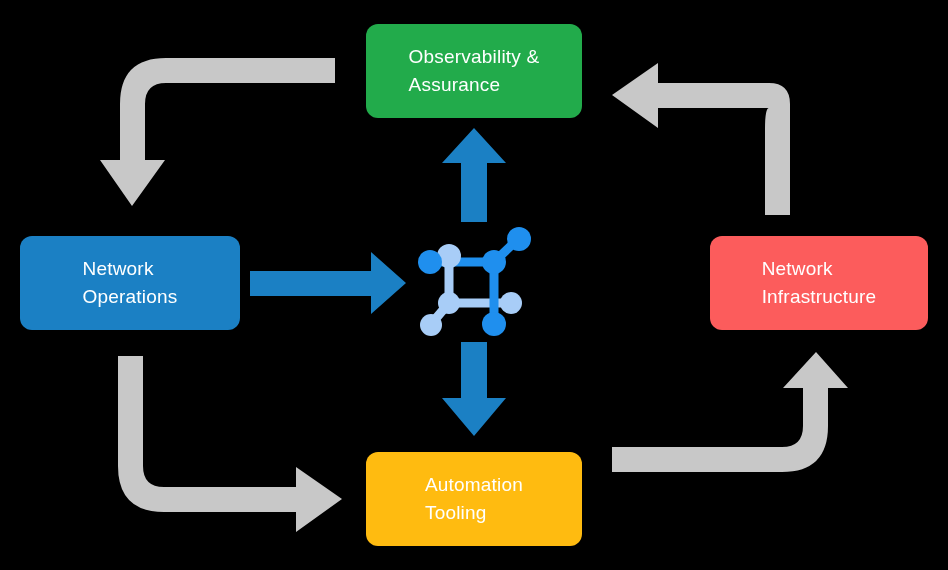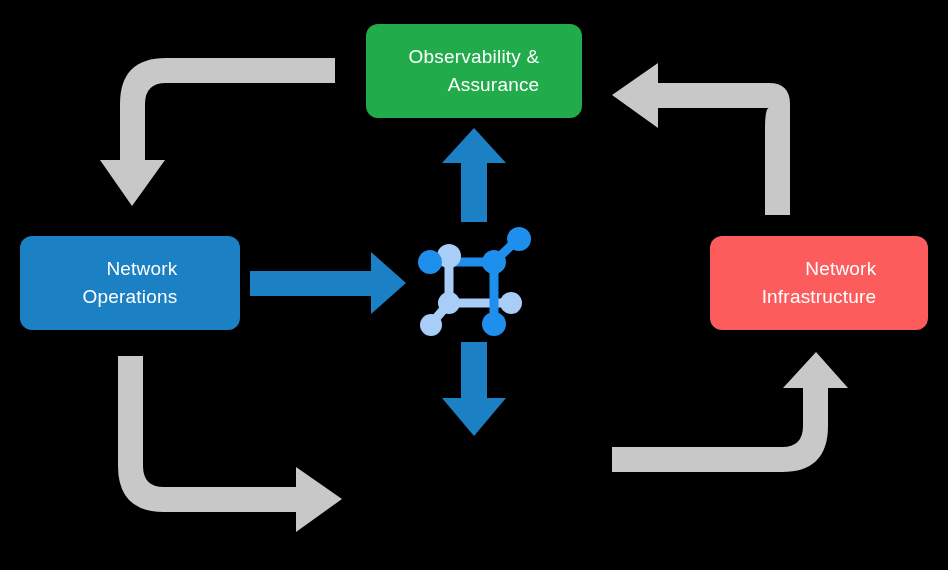--- a/index.html
+++ b/index.html
@@ -14,21 +14,21 @@
     background: #000000;
     overflow: hidden;
     font-family: "Liberation Sans", sans-serif;
   }
   .node-box {
     position: absolute;
     border-radius: 12px;
     display: flex;
     align-items: center;
     justify-content: center;
-    text-align: right;
+    text-align: left;
     color: #ffffff;
     font-size: 19px;
     line-height: 1.45;
     font-weight: 400;
     letter-spacing: 0.2px;
     box-sizing: border-box;
     padding: 6px 10px;
     white-space: pre-line;
   }
   #box-observability { left: 366px; top: 24px;  width: 216px; height: 94px; }
@@ -117,14 +117,18 @@
   <div class="node-box" id="box-operations" style="background: rgb(27, 128, 196); color: rgb(255, 255, 255);">
     <span>Network
 Operations</span>
   </div>
 
   <div class="node-box" id="box-infrastructure" style="background: rgb(252, 92, 92); color: rgb(255, 255, 255);">
     <span>Network
 Infrastructure</span>
   </div>
 
+  <div class="node-box" id="box-automation" style="background: rgb(255, 187, 16); color: rgb(255, 255, 255);">
+    <span>Automation
+Tooling</span>
+  </div>
 
 </div>
 
 </body></html>

